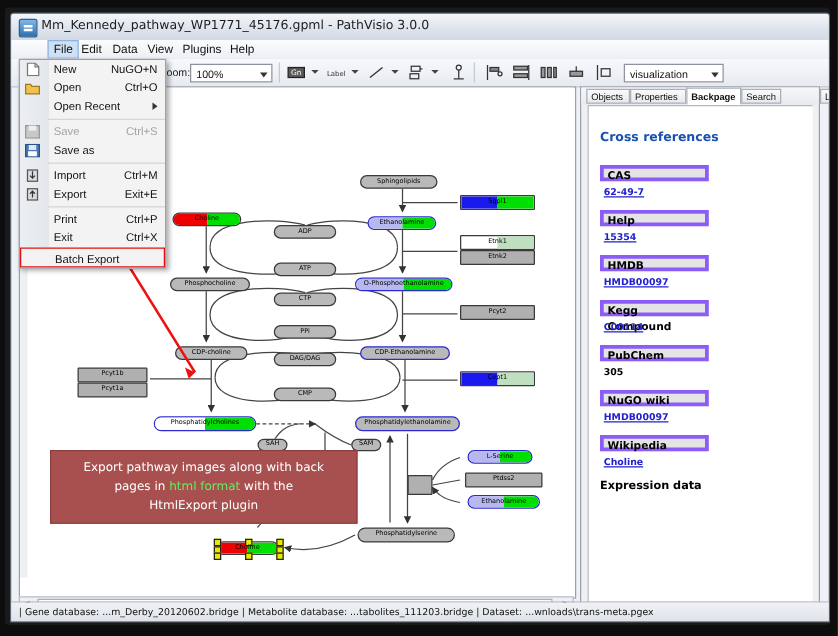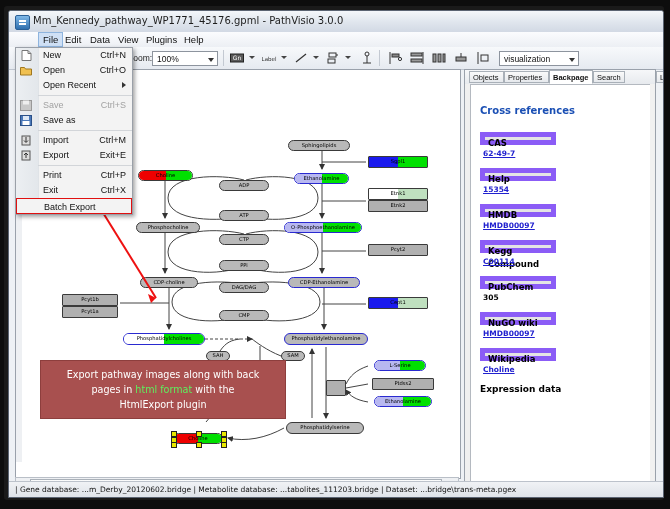--- a/index.html
+++ b/index.html
@@ -107,22 +107,22 @@
   .rtab{position:absolute;top:1px;height:12px;line-height:12px;padding:0 3px;
     font-size:7.5px;color:#111;border:1px solid #a9b0b8;background:linear-gradient(#fafafa,#e6e9ed);
     box-sizing:border-box;}
   .rtab.on{top:0;height:14px;line-height:13px;background:#fff;border-bottom-color:#fff;font-weight:bold;}
   #rbody{position:absolute;left:5px;top:14px;width:182px;height:404px;
     background:#fff;border:1px solid #b4b9c0;box-sizing:border-box;overflow:hidden;}
   #rbody .inner{position:absolute;left:9px;top:6px;width:160px;}
   .xrefTitle{font-size:10px;font-weight:bold;color:#1a4fb4;margin:14px 0 16px 0;
     font-family:"DejaVu Sans",sans-serif;}
   .xsec{margin-bottom:10px;}
-  .xhead{width:76px;height:13px;line-height:13px;padding-left:3px;box-sizing:border-box;
-    background:#e4e4e4;border:5px solid #8b5cf6;font-size:8.5px;font-weight:bold;color:#000;
+  .xhead{width:87px;height:13px;line-height:13px;padding-left:3px;box-sizing:border-box;
+    background:#e4e4e4;border:3px solid #8b5cf6;font-size:8.5px;font-weight:bold;color:#000;
     font-family:"DejaVu Sans",sans-serif;}
   .xval{margin:4px 0 0 3px;font-size:7.5px;color:#2121cf;text-decoration:underline;
     font-family:"DejaVu Sans",sans-serif;font-weight:bold;}
   .xval.plain{color:#000;text-decoration:none;}
   .exprTitle{font-size:9px;font-weight:bold;color:#000;margin-top:2px;
     font-family:"DejaVu Sans",sans-serif;}
   #rscroll{position:absolute;right:1px;top:14px;width:4px;height:404px;background:#f1f1f1;}
 
   
   #statusbar{position:absolute;left:0;bottom:0;width:654px;height:15px;
@@ -486,33 +486,33 @@
                 <div class="xval">Choline</div>
               </div>
             </div>
           <div class="exprTitle">Expression data</div>
         </div>
       </div>
       <div id="rscroll"></div>
     </div>
 
     <div id="statusbar">
-      <div class="st">| Gene database: ...m_Derby_20120602.bridge | Metabolite database: ...tabolites_111203.bridge | Dataset: ...bridge\trans-meta.pgex</div>
+      <div class="st">| Gene database: ...m_Derby_20120602.bridge | Metabolite database: ...tabolites_111203.bridge | Dataset: ...wnloads\trans-meta.pgex</div>
     </div>
 
     <div id="filemenu">
       <div class="gut"></div>
       <div id="fmitems">
           <div class="fm">
             <span class="ic"><svg width="12" height="11" viewBox="0 0 12 11">
                 <path d="M2,0.5 h6 l3,3 v7 h-9 z" fill="#fff" stroke="#777"></path>
                 <path d="M8,0.5 v3 h3" fill="none" stroke="#777"></path>
               </svg></span>
             <span class="lbl">New</span>
-            <span class="acc">Ctrl+N</span>
+            <span class="acc">NuGO+N</span>
           </div>
           <div class="fm">
             <span class="ic"><svg width="12" height="11" viewBox="0 0 12 11">
                 <path d="M0.5,2.5 h4 l1,1.5 h6 v6 h-11 z" fill="#f0c050" stroke="#a07820"></path>
               </svg></span>
             <span class="lbl">Open</span>
             <span class="acc">Ctrl+O</span>
           </div>
           <div class="fm">
             <span class="lbl">Open Recent</span>

